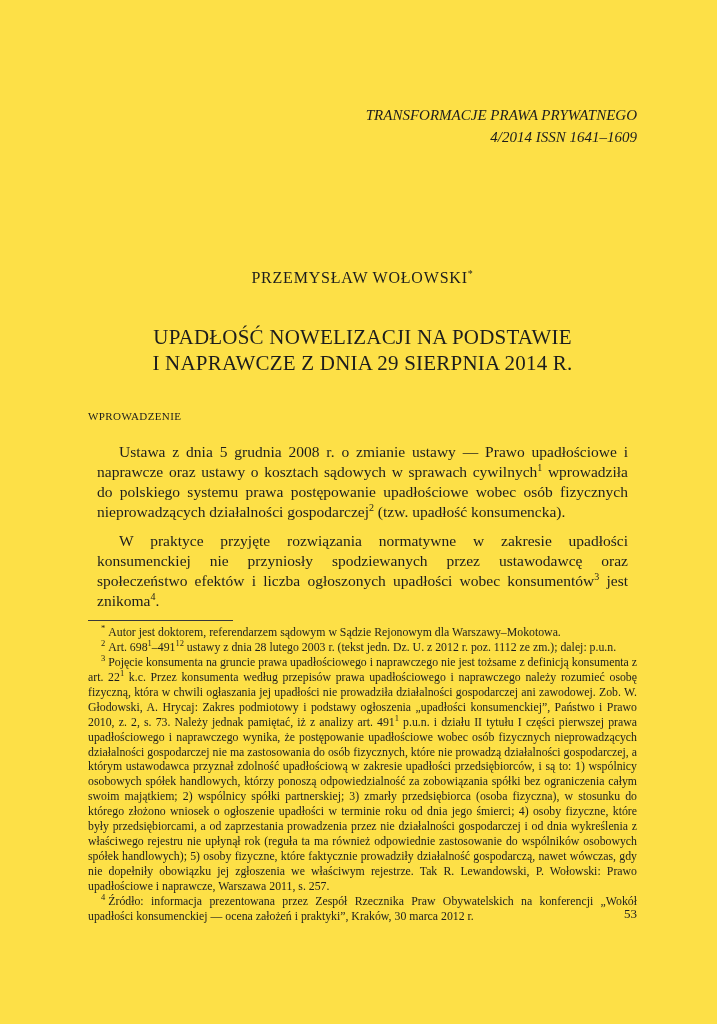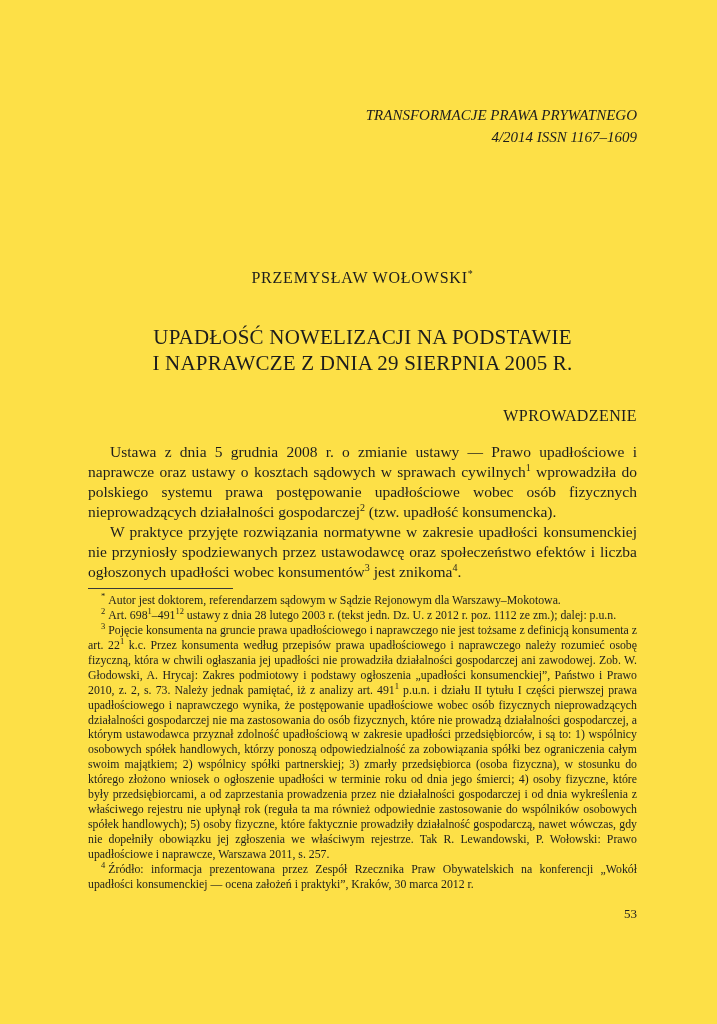--- a/index.html
+++ b/index.html
@@ -8,48 +8,48 @@
     background:#fde047;overflow:hidden;
     font-family:"Liberation Serif","DejaVu Serif",serif;
     color:#1d1d1d;
   }
   .content{position:absolute;left:88px;top:0;width:549px;}
   .journal-header{padding-top:104px;text-align:right;font-style:italic;font-size:15px;line-height:22px;}
   .author-line{margin-top:116px;text-align:center;font-size:16px;line-height:20px;letter-spacing:0.8px;}
   .author-line sup{font-size:10px;}
   .article-title{margin:37px 0 0;font-weight:normal;font-size:21px;line-height:25.5px;text-align:center;letter-spacing:0.2px;}
   .title-line{display:block;}
-  .section-heading{margin:29px 0 0;font-weight:normal;font-size:16px;line-height:22px;text-align:right;letter-spacing:0.4px;}
-  .body-par{margin:0;text-align:justify;font-size:15.5px;line-height:20px;text-indent:22px;}
+  .section-heading{margin:29px 0 0;font-weight:normal;font-size:11px;line-height:22px;text-align:left;letter-spacing:0.4px;}
+  .body-par{margin:9px;text-align:justify;font-size:15.5px;line-height:20px;text-indent:22px;}
   .body-par.first{margin-top:15px;}
   sup.ref{font-size:10px;line-height:0;}
   .fn-rule{margin-top:6px;width:145px;height:0;border-top:1.4px solid #3a3a3a;}
   .footnotes{margin-top:4px;}
   .footnotes p{margin:0;text-align:justify;font-size:11.8px;line-height:14.9px;text-indent:13px;}
   .footnotes sup{font-size:8.5px;line-height:0;}
   sup.fnm{margin-right:3px;}
   .it{}
   .page-number{position:absolute;top:906px;left:88px;width:549px;text-align:right;font-size:13px;}
 </style>
 </head>
 <body>
 
 <div class="page">
   <div class="content">
 
     <div class="journal-header">
       <div>TRANSFORMACJE PRAWA PRYWATNEGO</div>
-      <div>4/2014 ISSN 1167–1609</div>
+      <div>4/2014 ISSN 1641–1609</div>
     </div>
 
     <div class="author-line"><span>PRZEMYSŁAW WOŁOWSKI</span><sup>*</sup></div>
 
     <h1 class="article-title">
         <span class="title-line">UPADŁOŚĆ NOWELIZACJI NA PODSTAWIE</span>
-        <span class="title-line">I NAPRAWCZE Z DNIA 29 SIERPNIA 2005 R.</span>
+        <span class="title-line">I NAPRAWCZE Z DNIA 29 SIERPNIA 2014 R.</span>
       </h1>
 
     <h2 class="section-heading">WPROWADZENIE</h2>
 
     <p class="body-par first"><span>Ustawa z dnia 5 grudnia 2008 r. o zmianie ustawy — Prawo upadłościowe i naprawcze oraz ustawy o kosztach sądowych w sprawach cywilnych</span><sup class="ref">1</sup><span> wprowadziła do polskiego systemu prawa postępowanie upadłościowe wobec osób fizycznych nieprowadzących działalności gospodarczej</span><sup class="ref">2</sup><span> (tzw. upadłość konsumencka).</span></p>
 
     <p class="body-par"><span>W praktyce przyjęte rozwiązania normatywne w zakresie upadłości konsumenckiej nie przyniosły spodziewanych przez ustawodawcę oraz społeczeństwo efektów i liczba ogłoszonych upadłości wobec konsumentów</span><sup class="ref">3</sup><span> jest znikoma</span><sup class="ref">4</sup><span>.</span></p>
 
     <div class="fn-rule"></div>
 

